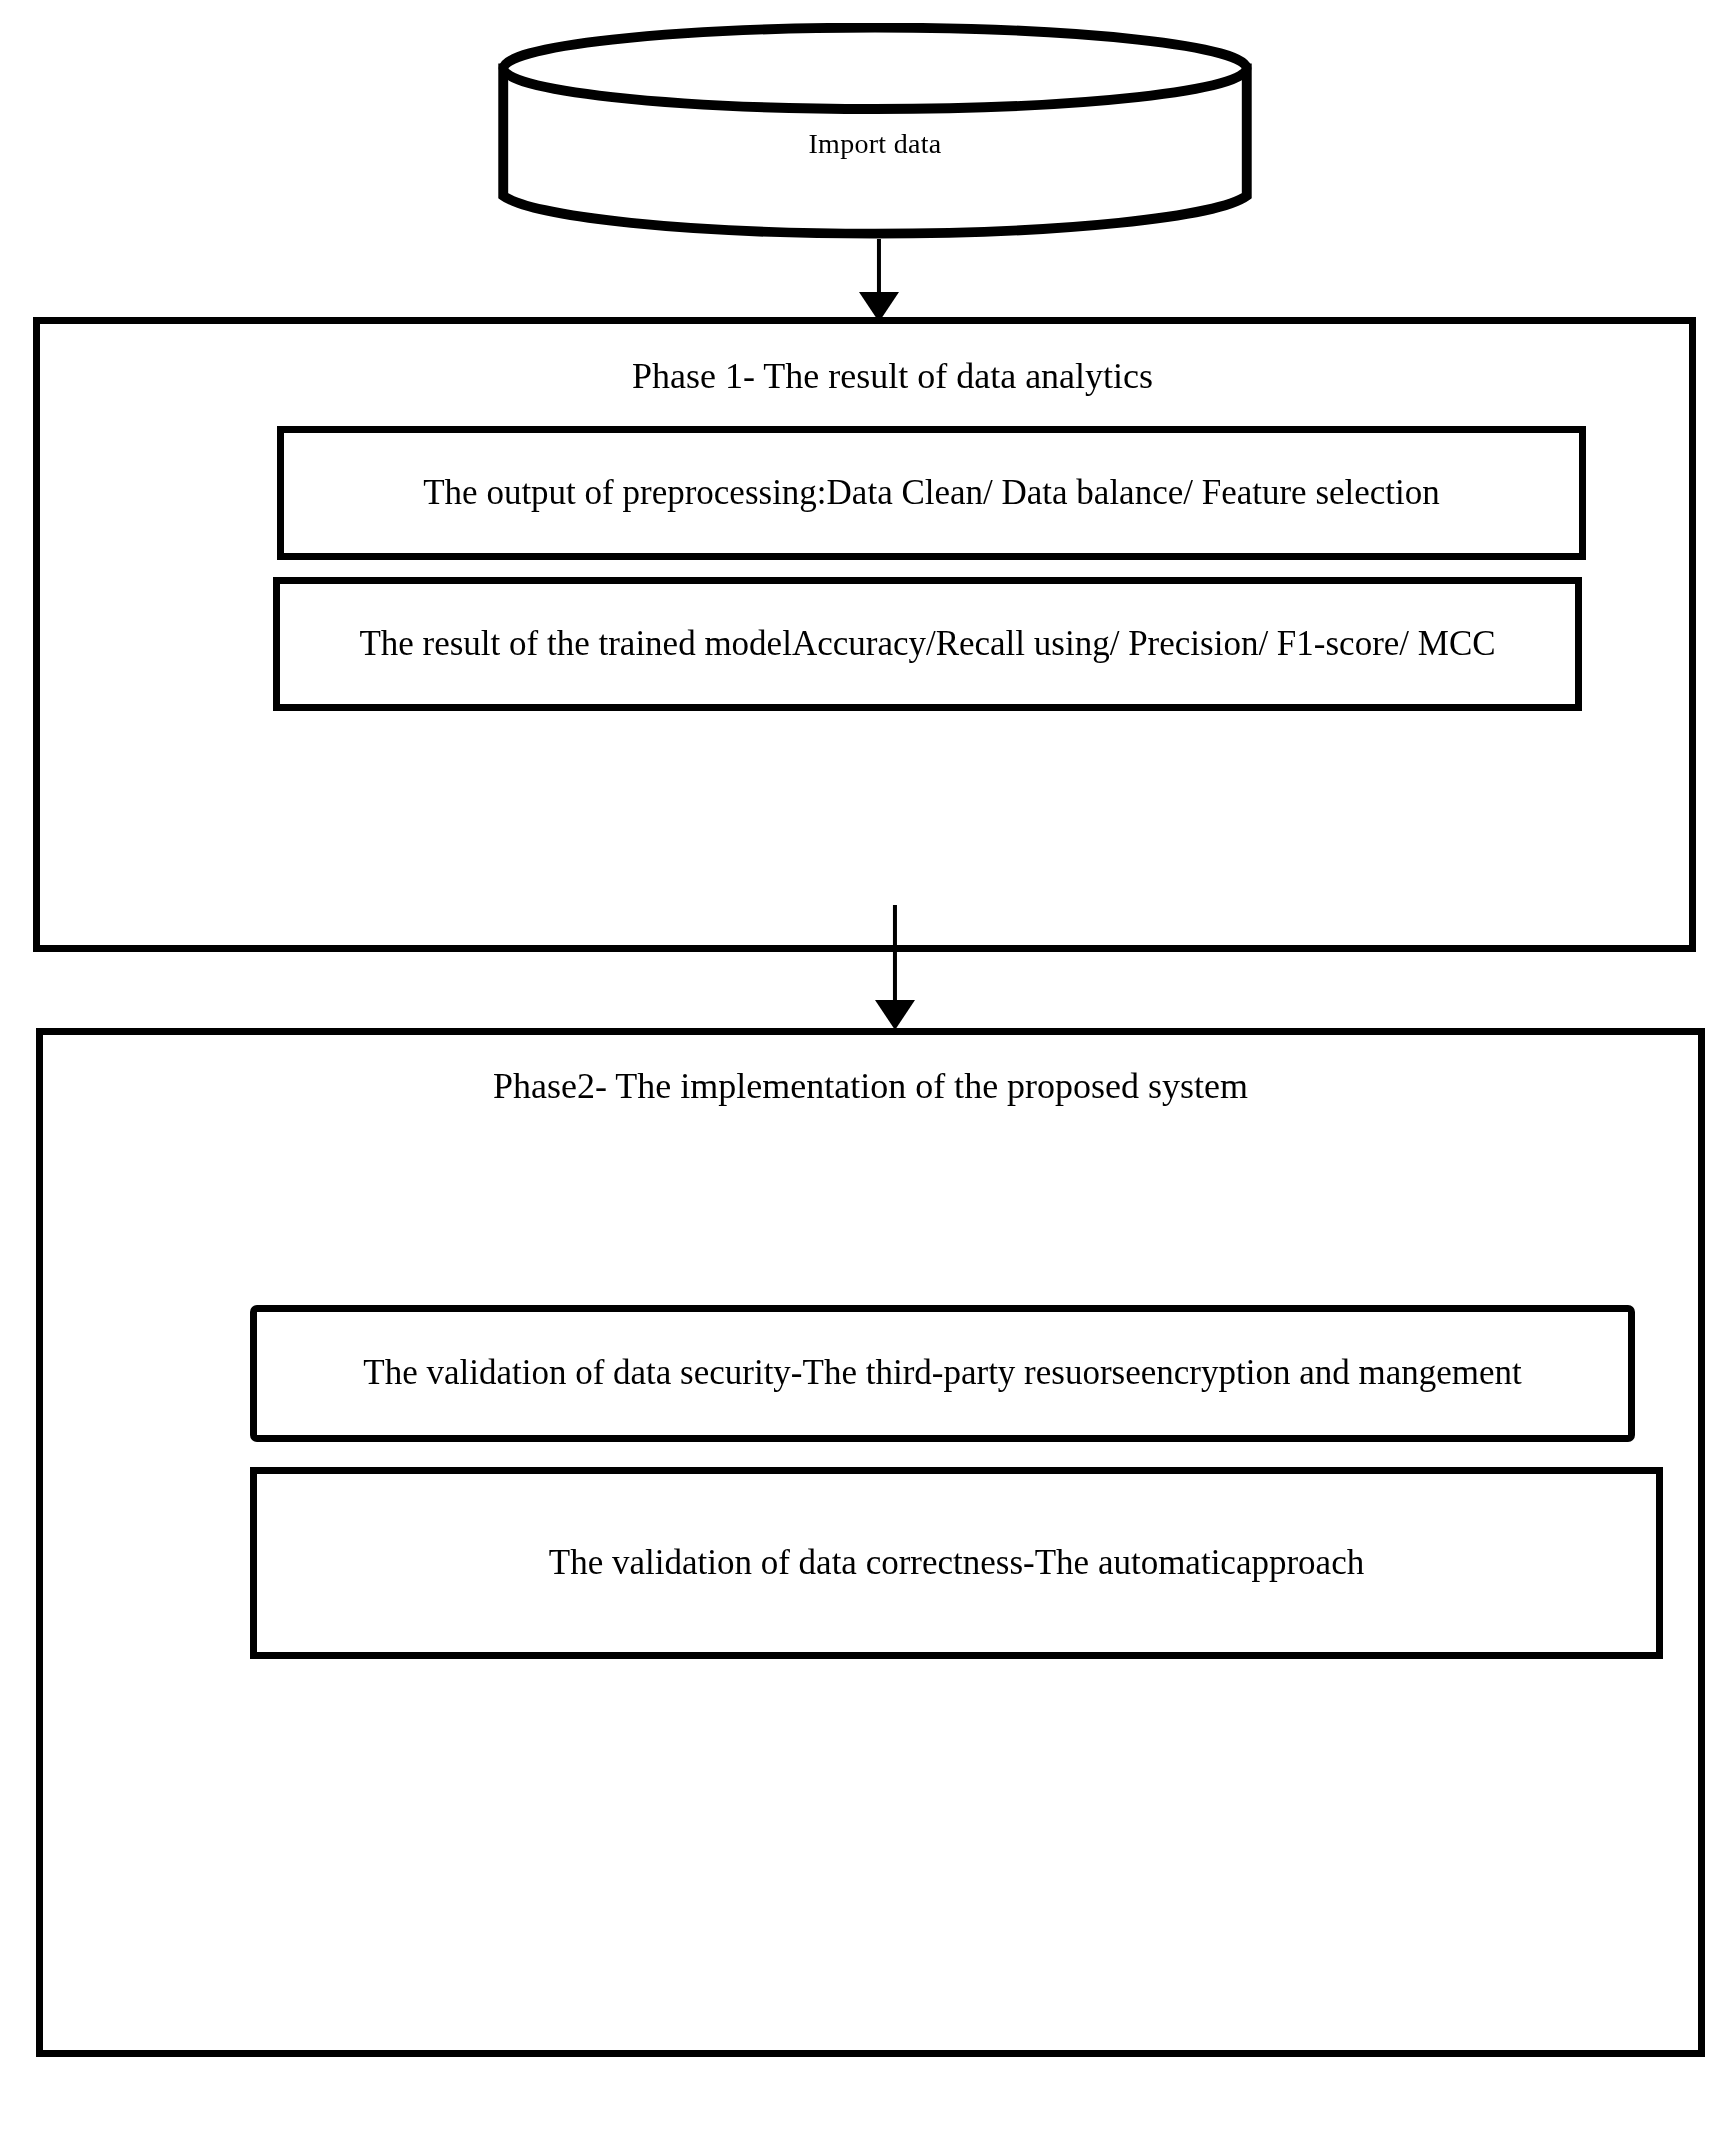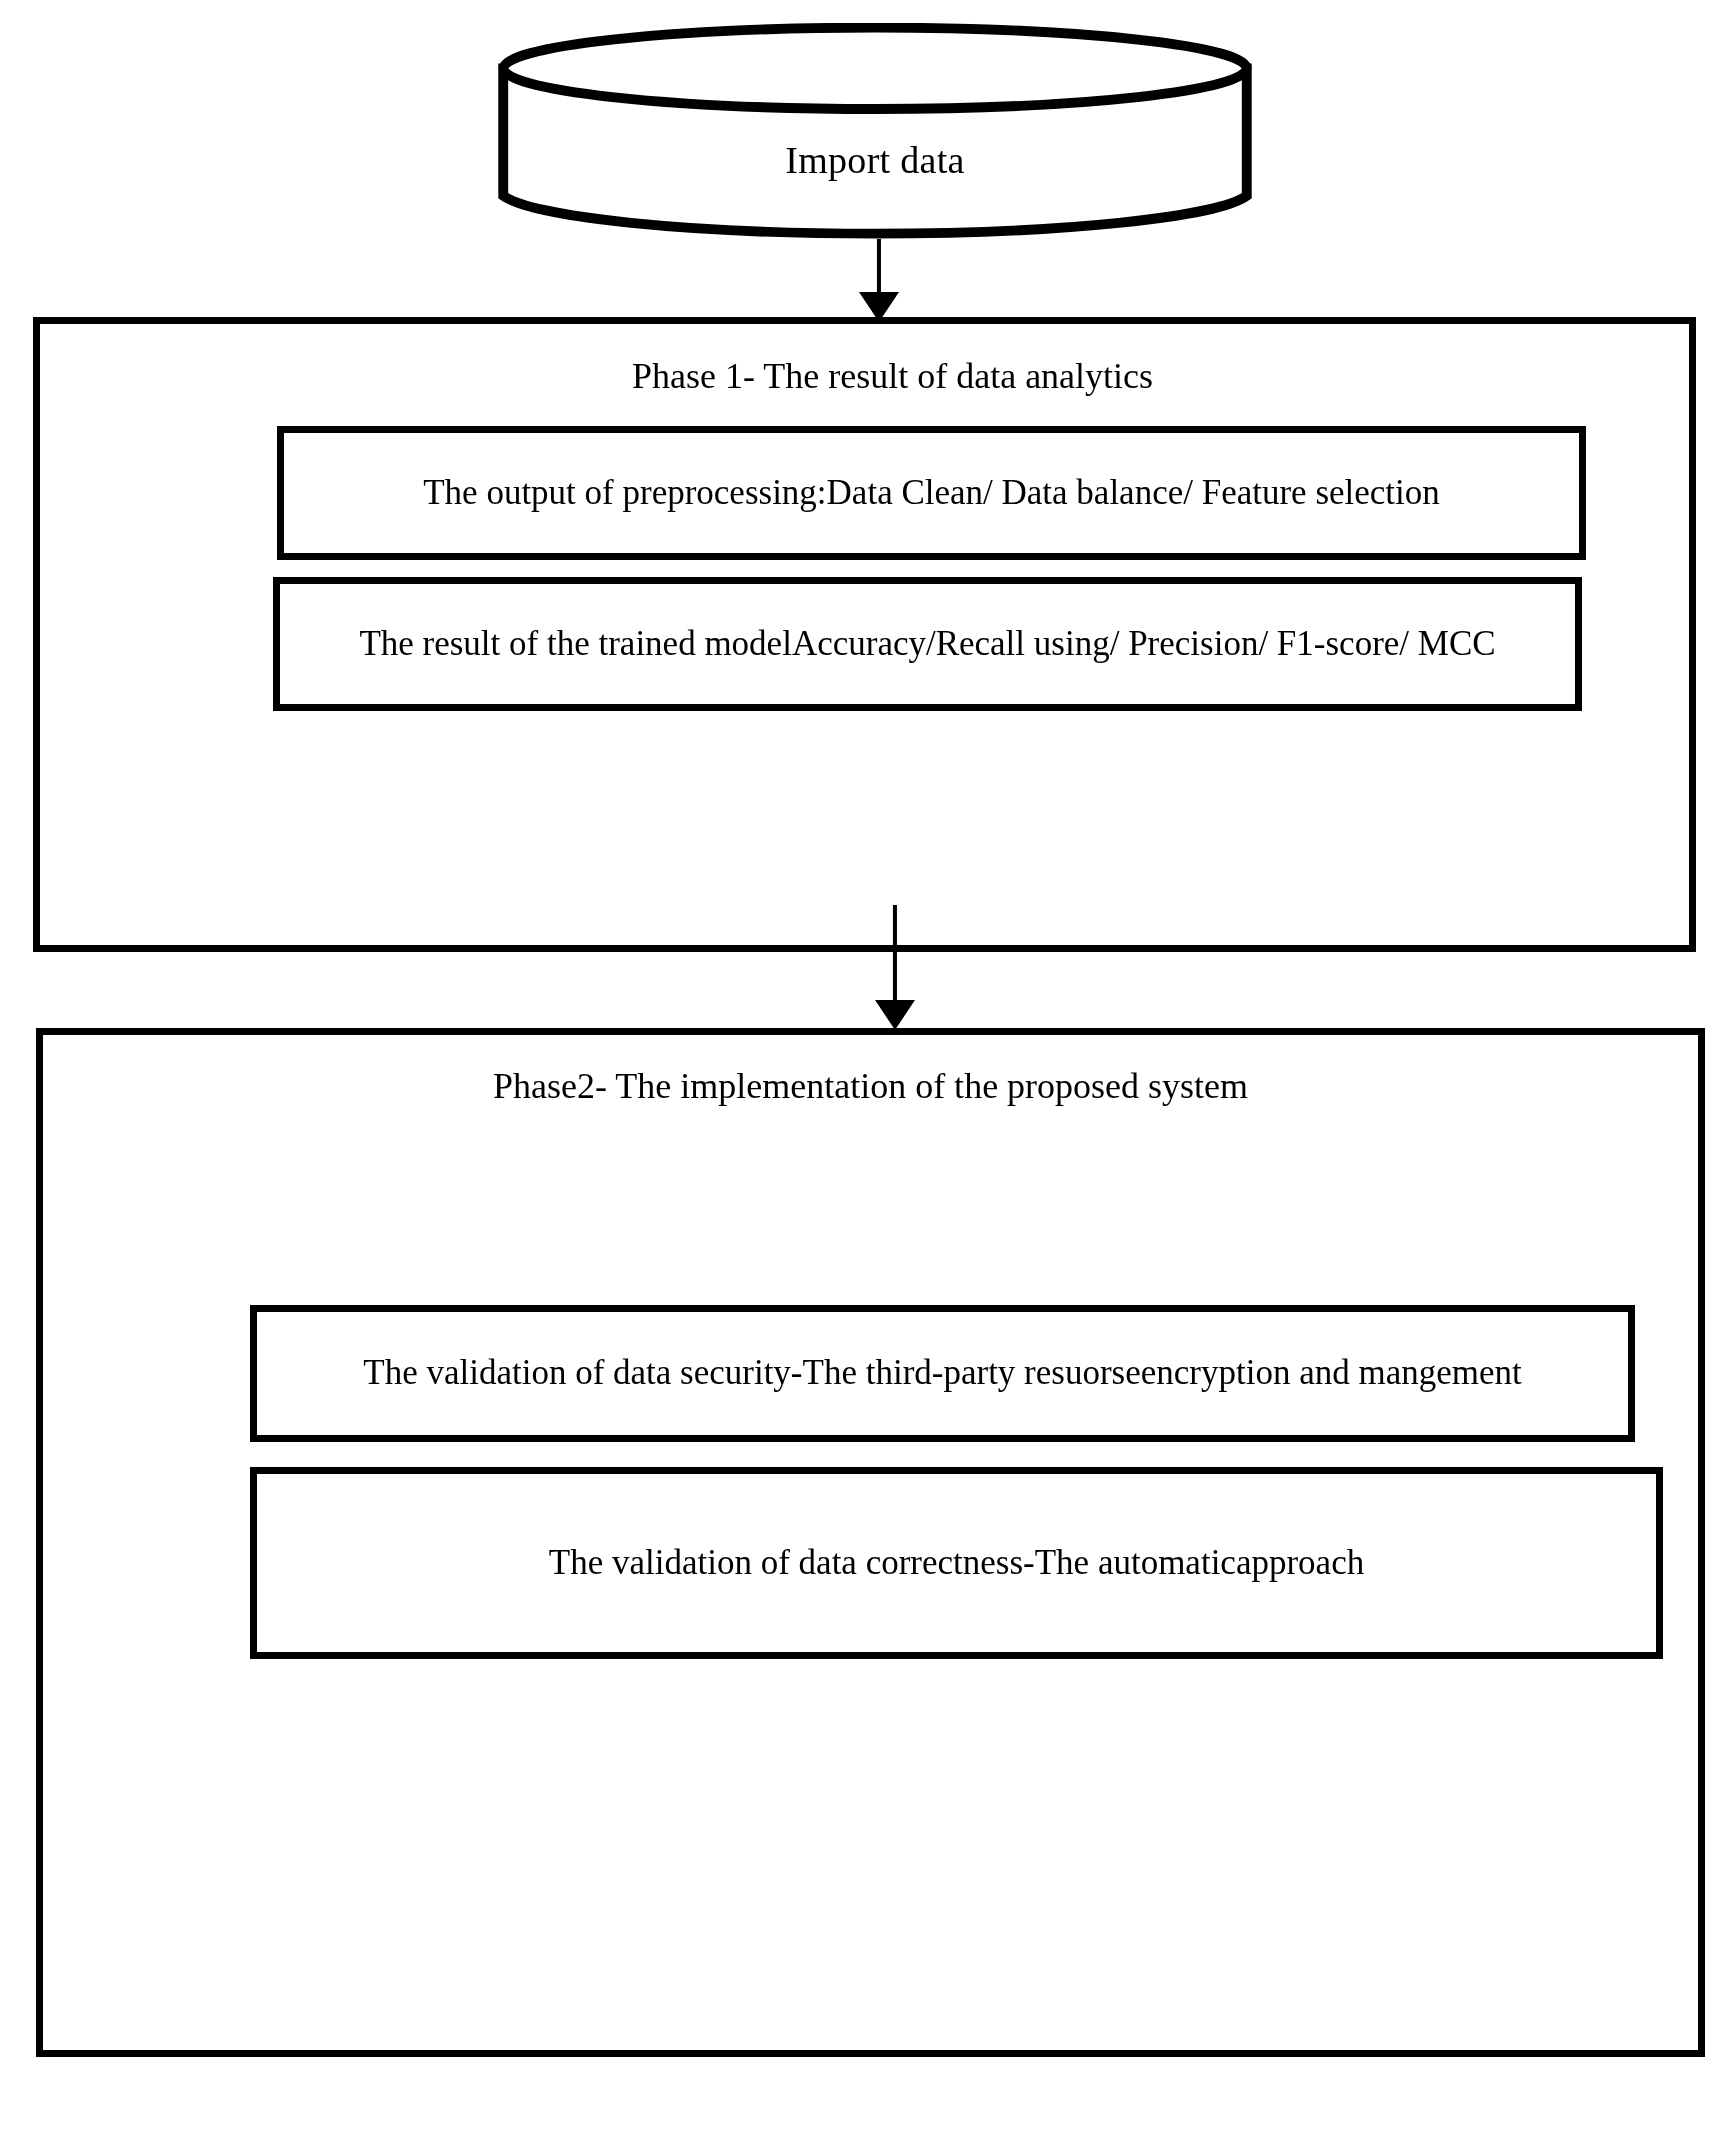--- a/index.html
+++ b/index.html
@@ -22,27 +22,27 @@
     position: absolute;
     left: 498px;
     top: 23px;
     width: 754px;
     height: 218px;
   }
   .cyl-svg { display: block; width: 100%; height: 100%; }
   .cyl-label {
     position: absolute;
     left: 0;
-    top: 16px;
+    top: 0;
     width: 100%;
     height: 100%;
     display: flex;
     align-items: center;
     justify-content: center;
-    font-size: 38px;
+    font-size: 28px;
     line-height: 1;
     letter-spacing: 0.3px;
     padding-top: 24.5px;
     box-sizing: border-box;
   }
 
   
   .arrow {
     position: absolute;
   }
@@ -135,21 +135,21 @@
 
   <div class="arrow" style="left:854px; top:905px; width:82px; height:125px;">
     <div class="arrow-shaft" style="height:97px;"></div>
     <div class="arrow-head"></div>
   </div>
 
   <div class="phase-box" style="left:36px; top:1028px; width:1669px; height:1029px;">
     <div class="phase-title" style="top:32px;">Phase2- The implementation of the proposed system</div>
 
 
-    <div class="inner-box" style="left:207px; top:270px; width:1385px; height:137px;">
+    <div class="inner-box" style="left:207px; top:270px; width:1385px; height:137px;border-radius:7px;">
       <div class="inner-line">The validation of data security-The third-party resuorse</div>
       <div class="inner-line">encryption and mangement</div>
     </div>
 
     <div class="inner-box" style="left:207px; top:432px; width:1413px; height:192px;">
       <div class="inner-line">The validation of data correctness-The automatic</div>
       <div class="inner-line">approach</div>
     </div>
   </div>
 

